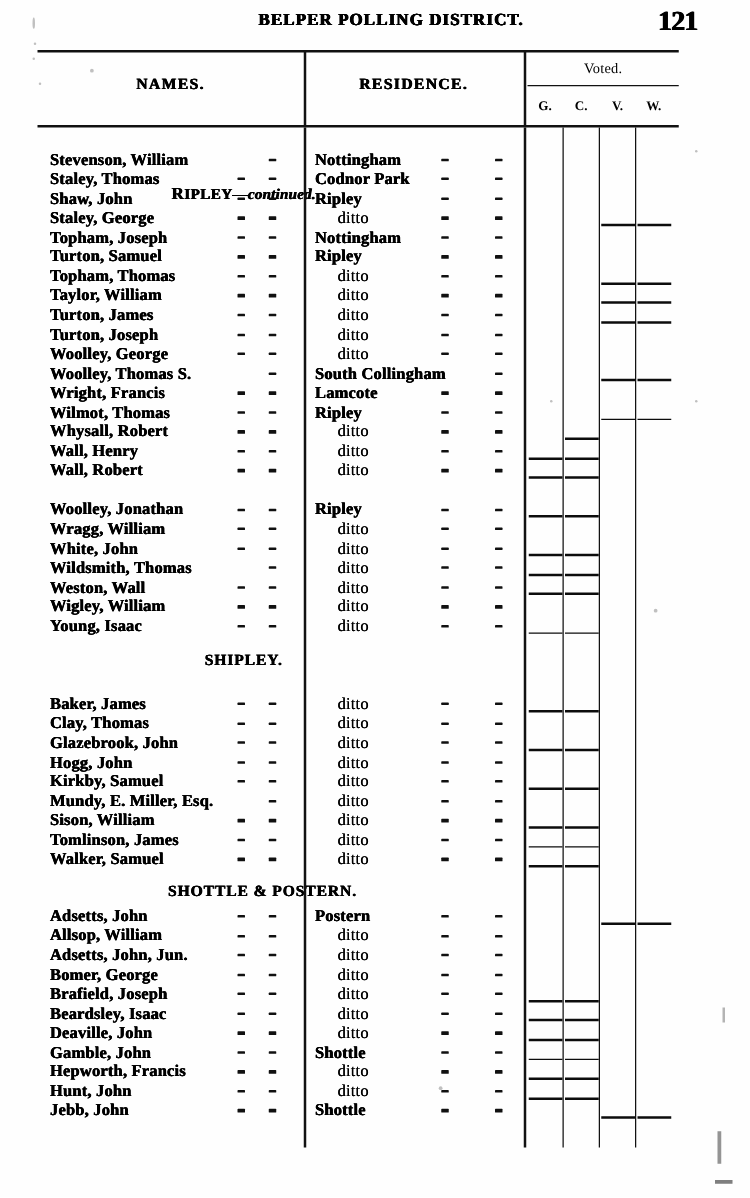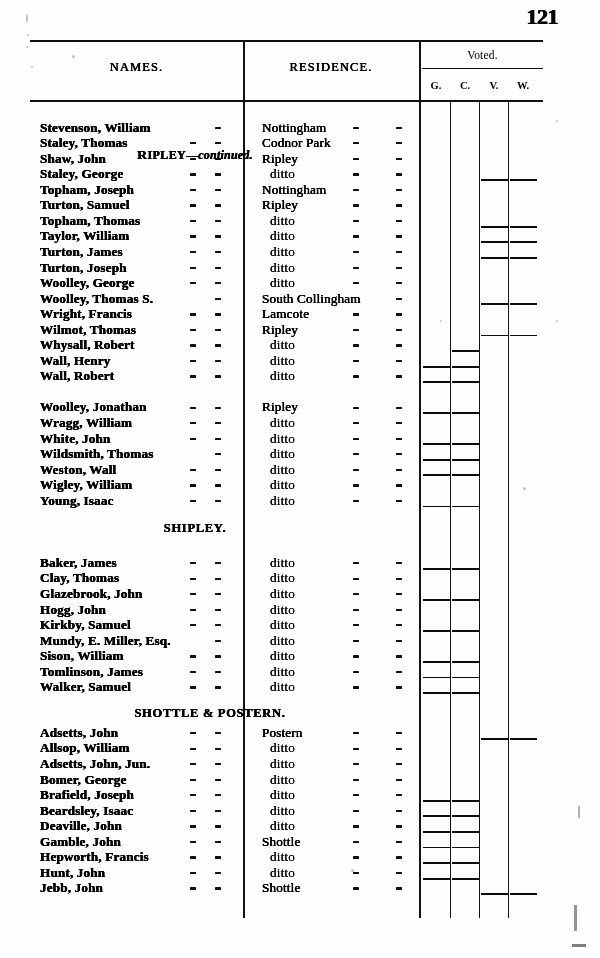--- a/index.html
+++ b/index.html
@@ -71,21 +71,21 @@
     background: #111;
   }
   .rule.h { height: 1.6px; }
   .rule.h.thin { height: 1.1px; }
   .rule.v { width: 1.6px; }
   .rule.v.thin { width: 1.1px; }
 
   
   .colhead {
     position: absolute;
-    font-weight: normal;
+    font-weight: bold;
     font-size: 12.5px;
     letter-spacing: 1.1px;
     text-align: center;
     color: #000;
     text-shadow: 0.3px 0 0 #000, -0.3px 0 0 #000;
   }
   .votedhead {
     position: absolute;
     font-size: 11.5px;
     font-weight: normal;
@@ -139,24 +139,24 @@
     top: 0.5px;
     font-size: 13.2px;
     font-weight: bold;
     white-space: nowrap;
     color: #000;
     letter-spacing: 0.15px;
     text-shadow: 0.22px 0 0 #000, -0.22px 0 0 #000;
   }
   .res {
     position: absolute;
-    left: 232px;
+    left: 222px;
     top: 0.5px;
     font-size: 13.2px;
-    font-weight: normal;
+    font-weight: bold;
     white-space: nowrap;
     color: #000;
     letter-spacing: 0.15px;
     text-shadow: 0.22px 0 0 #000, -0.22px 0 0 #000;
   }
   .res.ditto {
     left: 240px;
     font-weight: normal;
     text-shadow: 0.12px 0 0 #000;
   }
@@ -194,20 +194,21 @@
     background: #2a2a2a;
     opacity: .75;
   }
 </style>
 </head>
 <body>
 
 <div id="page">
 
   <div class="runhead">
+    <div class="runhead-title">BELPER POLLING DISTRICT.</div>
     <div class="runhead-folio">121</div>
   </div>
 
   <div id="table">
 
     <div class="rule h" style="left:0; top:0; width:513px;"></div>
     <div class="rule h" style="left:0; top:60px; width:513px;"></div>
     <div class="rule h thin" style="left:392px; top:28px; width:121px;"></div>
 
     <div class="rule v" style="left:213px; top:0; height:60px;"></div>

